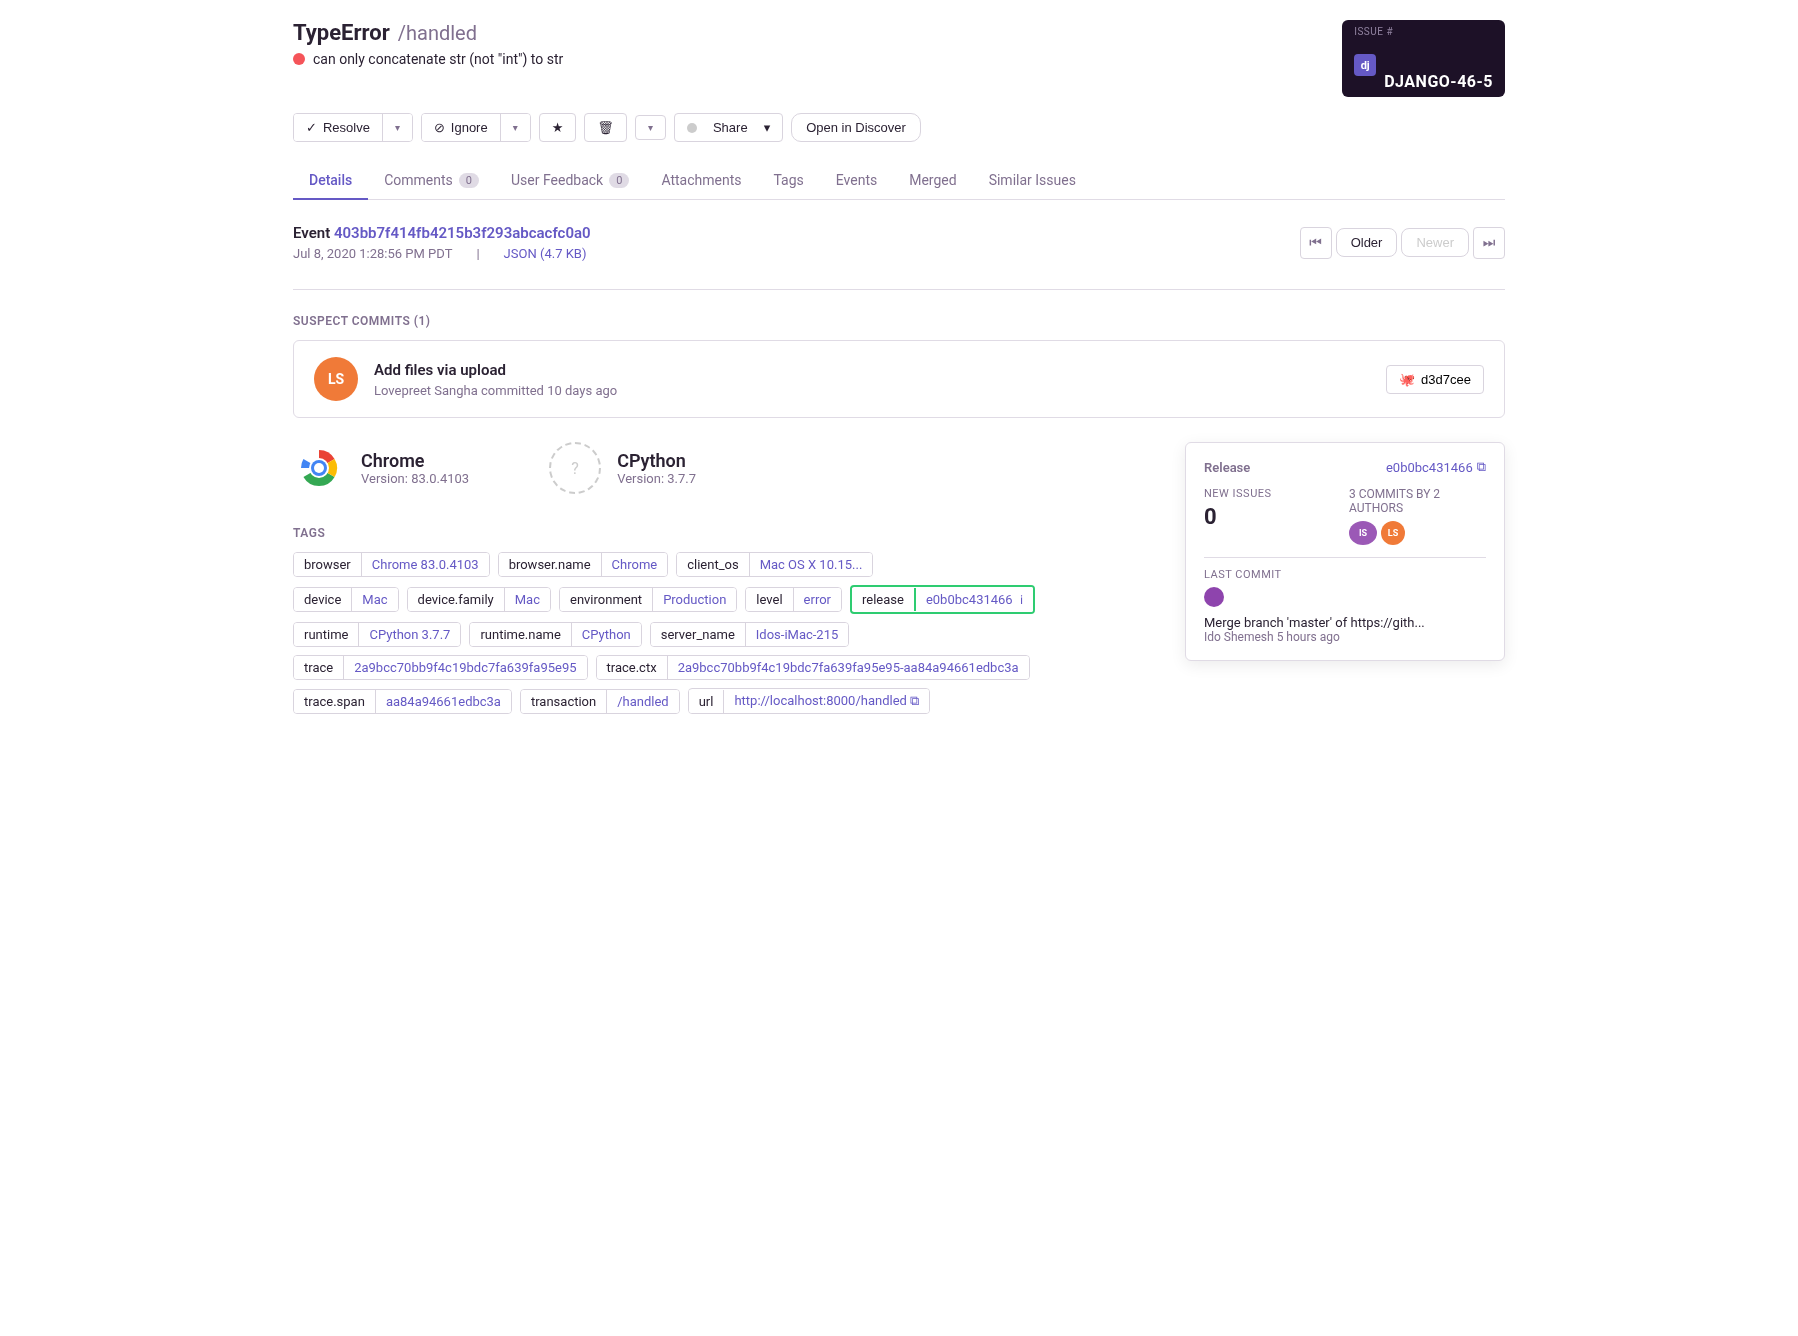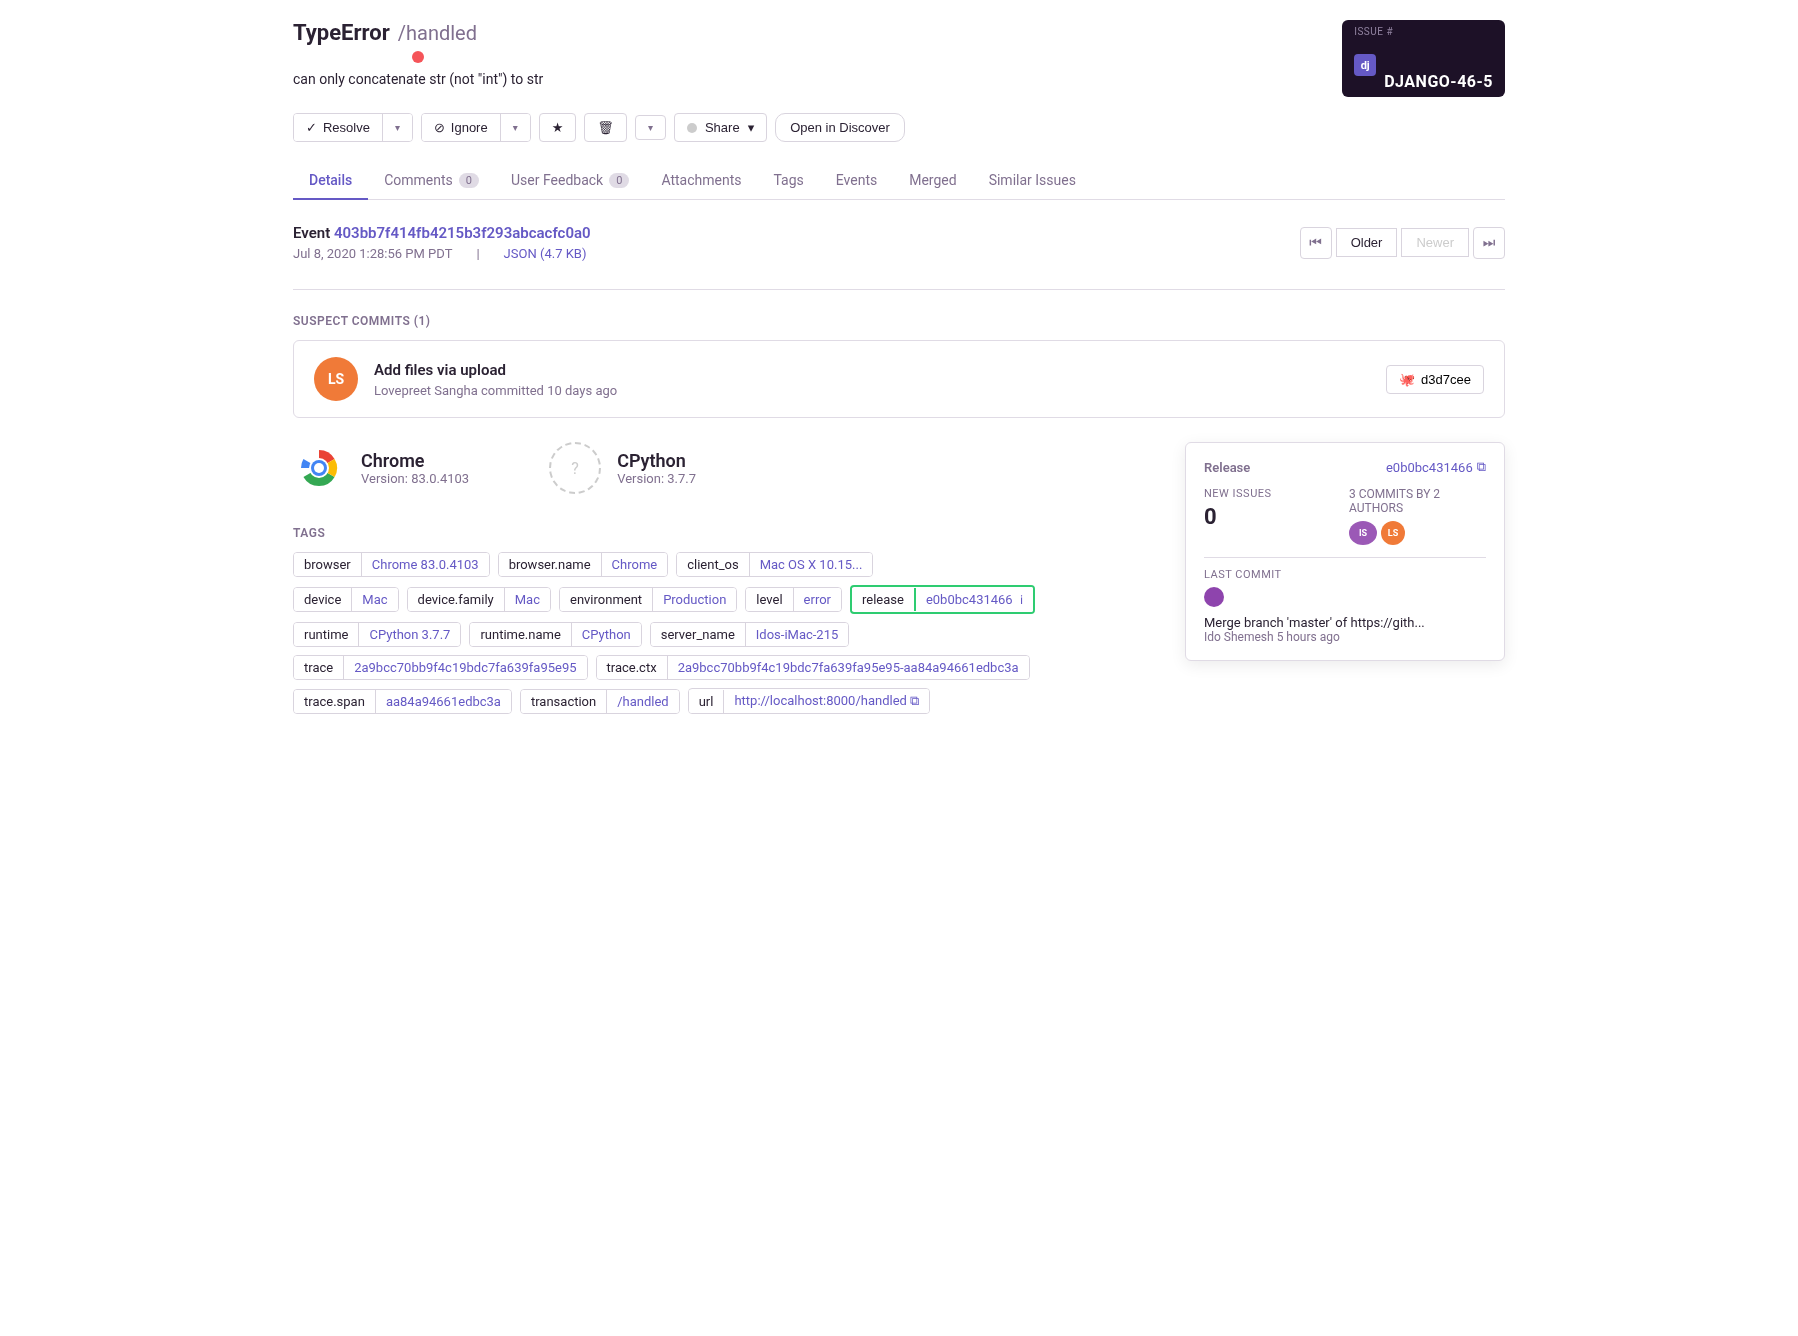--- a/index.html
+++ b/index.html
@@ -33,21 +33,20 @@
       color: #80708f;
       font-size: 20px;
     }
     .issue-subtitle {
       display: flex;
       align-items: center;
       gap: 8px;
       margin-top: 6px;
       font-size: 14px;
       color: #2b2233;
-      flex-direction: column;
     }
     .error-dot {
       width: 12px;
       height: 12px;
       border-radius: 50%;
       background: #f55459;
       display: inline-block;
       flex-shrink: 0;
     }
     .issue-number-badge {
@@ -109,21 +108,21 @@
       color: #2b2233;
       display: flex;
       align-items: center;
       gap: 6px;
       white-space: nowrap;
     }
     .btn .chevron { font-size: 10px; color: #80708f; }
     .btn-share {
       display: flex;
       align-items: center;
-      gap: 8px;
+      gap: 16px;
       background: #fff;
       border: 1px solid #d9d4de;
       border-radius: 4px;
       padding: 6px 12px;
       cursor: pointer;
       font-size: 13px;
       color: #2b2233;
     }
     .share-dot {
       width: 10px;
@@ -219,21 +218,21 @@
       display: flex;
       align-items: center;
       justify-content: center;
       cursor: pointer;
       font-size: 14px;
       color: #80708f;
     }
     .nav-btn-label {
       border: 1px solid #d9d4de;
       background: #fff;
-      border-radius: 0;
+      border-radius: 8px;
       padding: 6px 14px;
       cursor: pointer;
       font-size: 13px;
       color: #2b2233;
     }
     
     .section-label {
       font-size: 12px;
       font-weight: 600;
       text-transform: uppercase;

